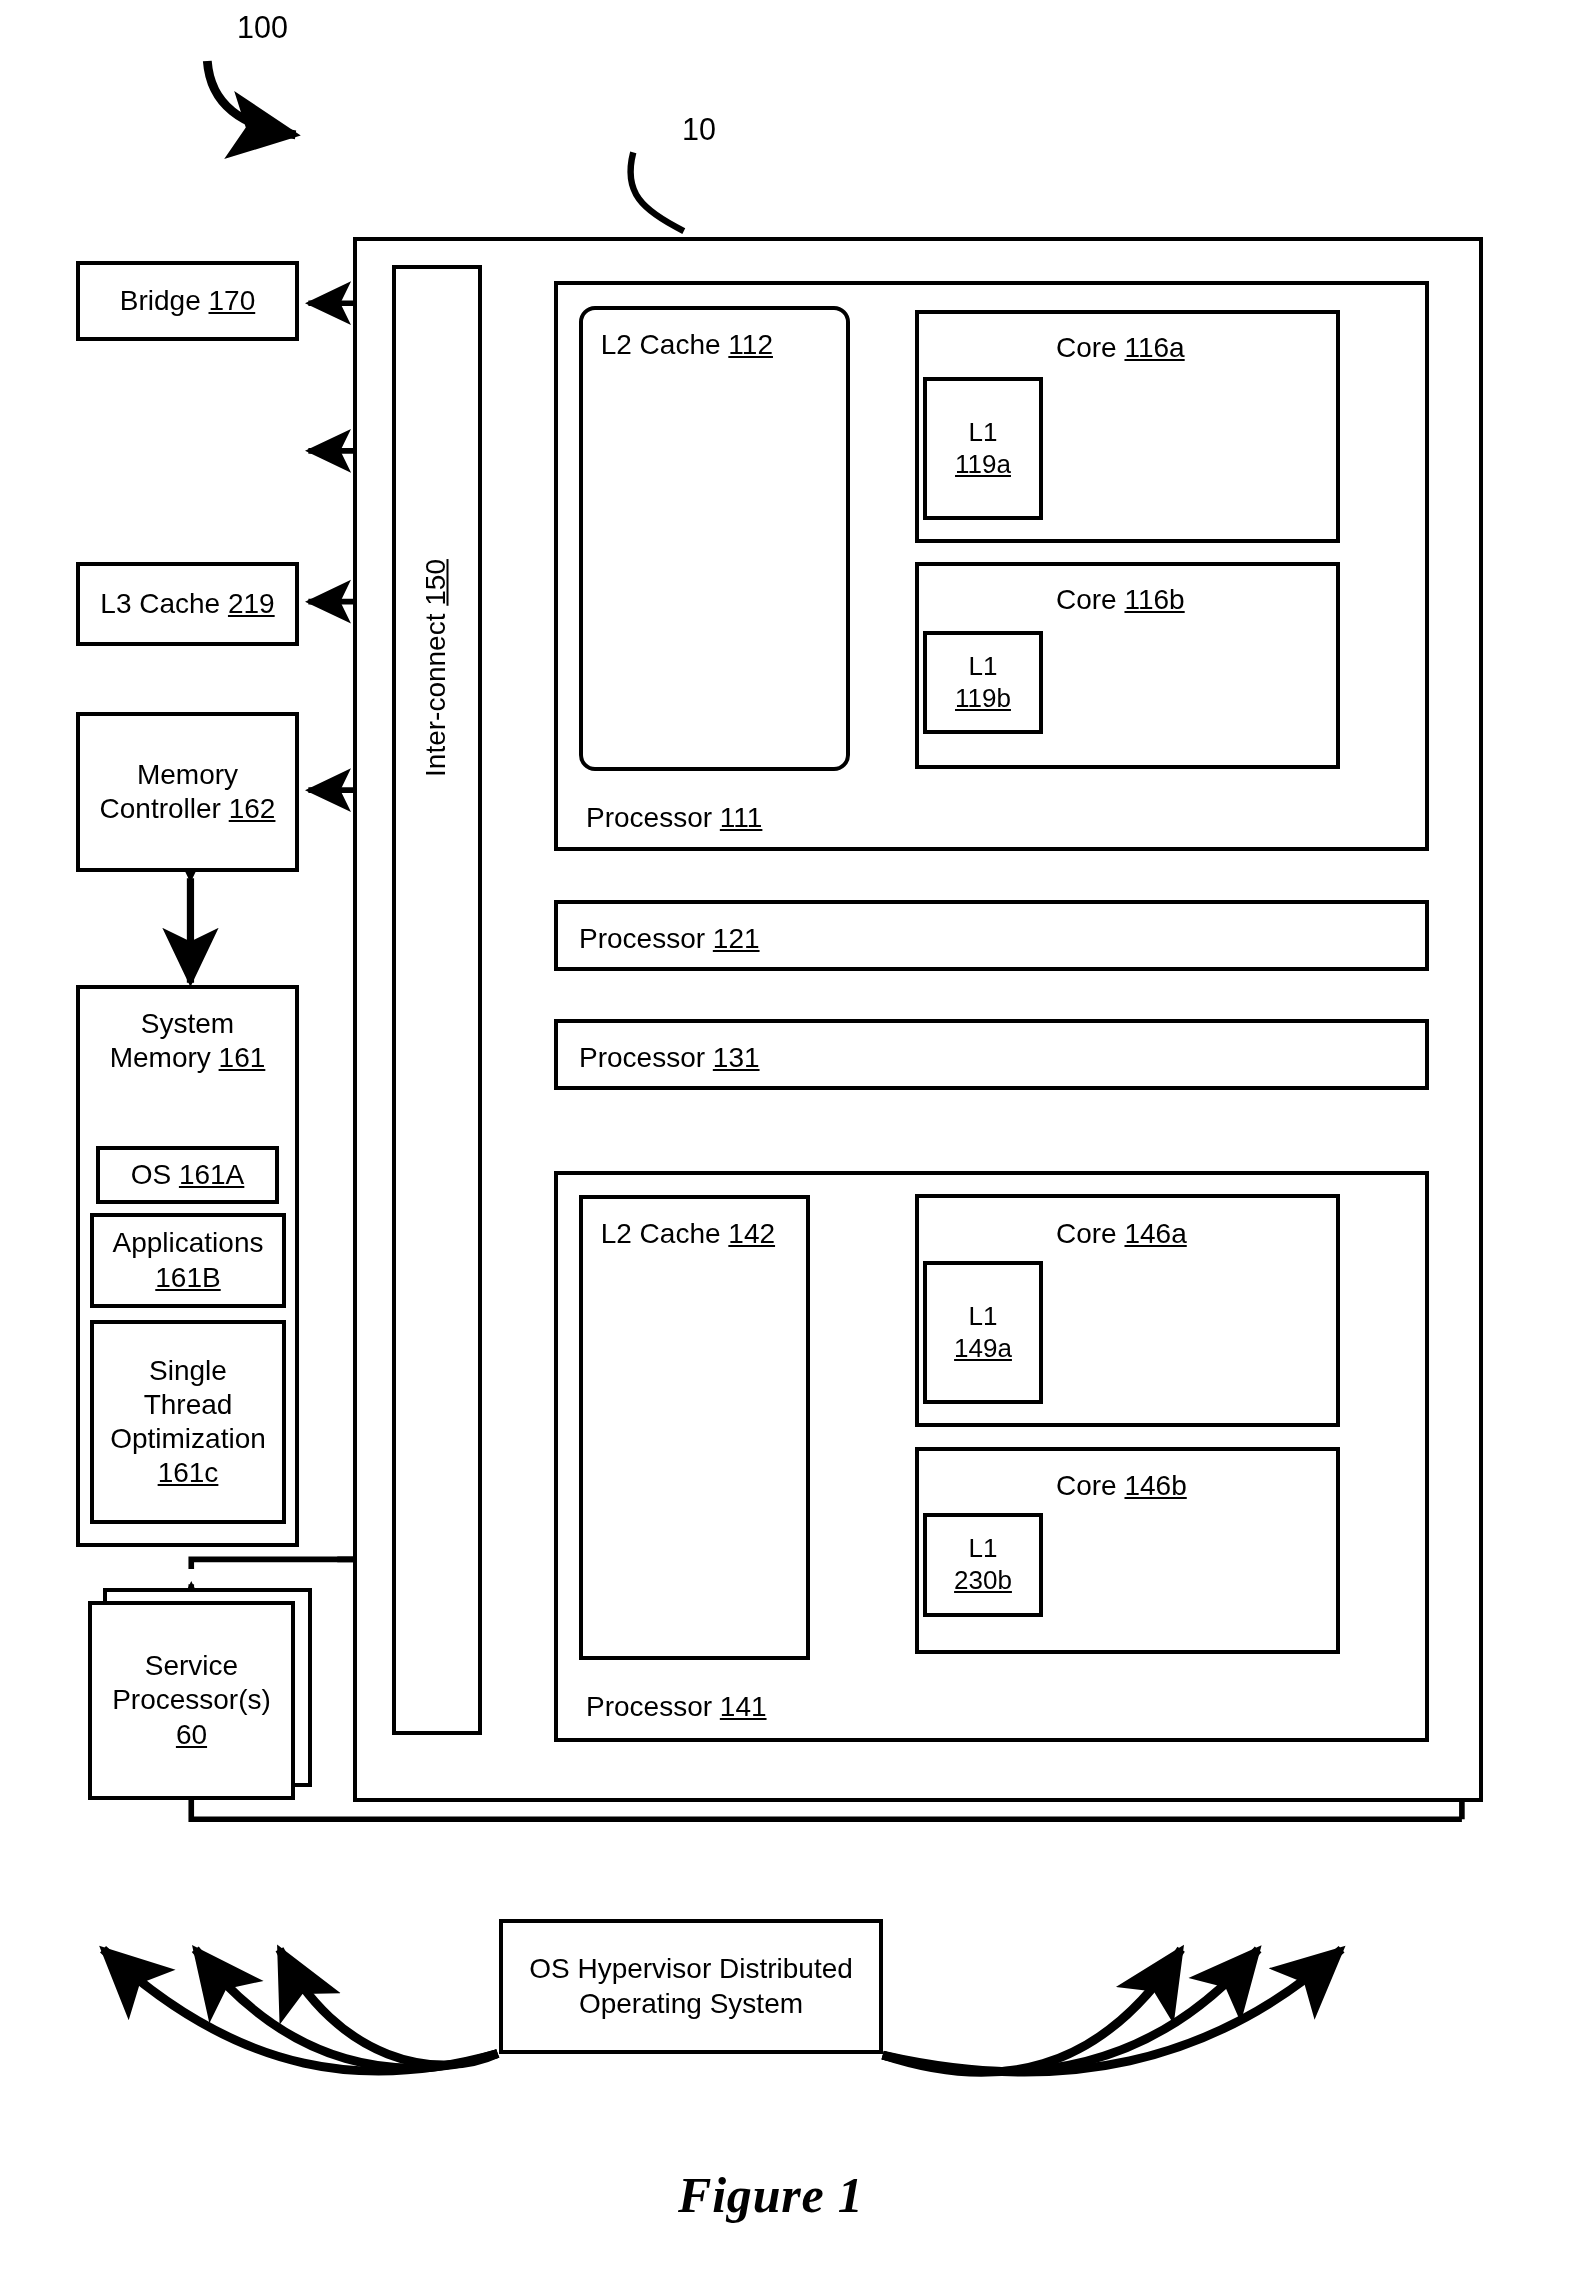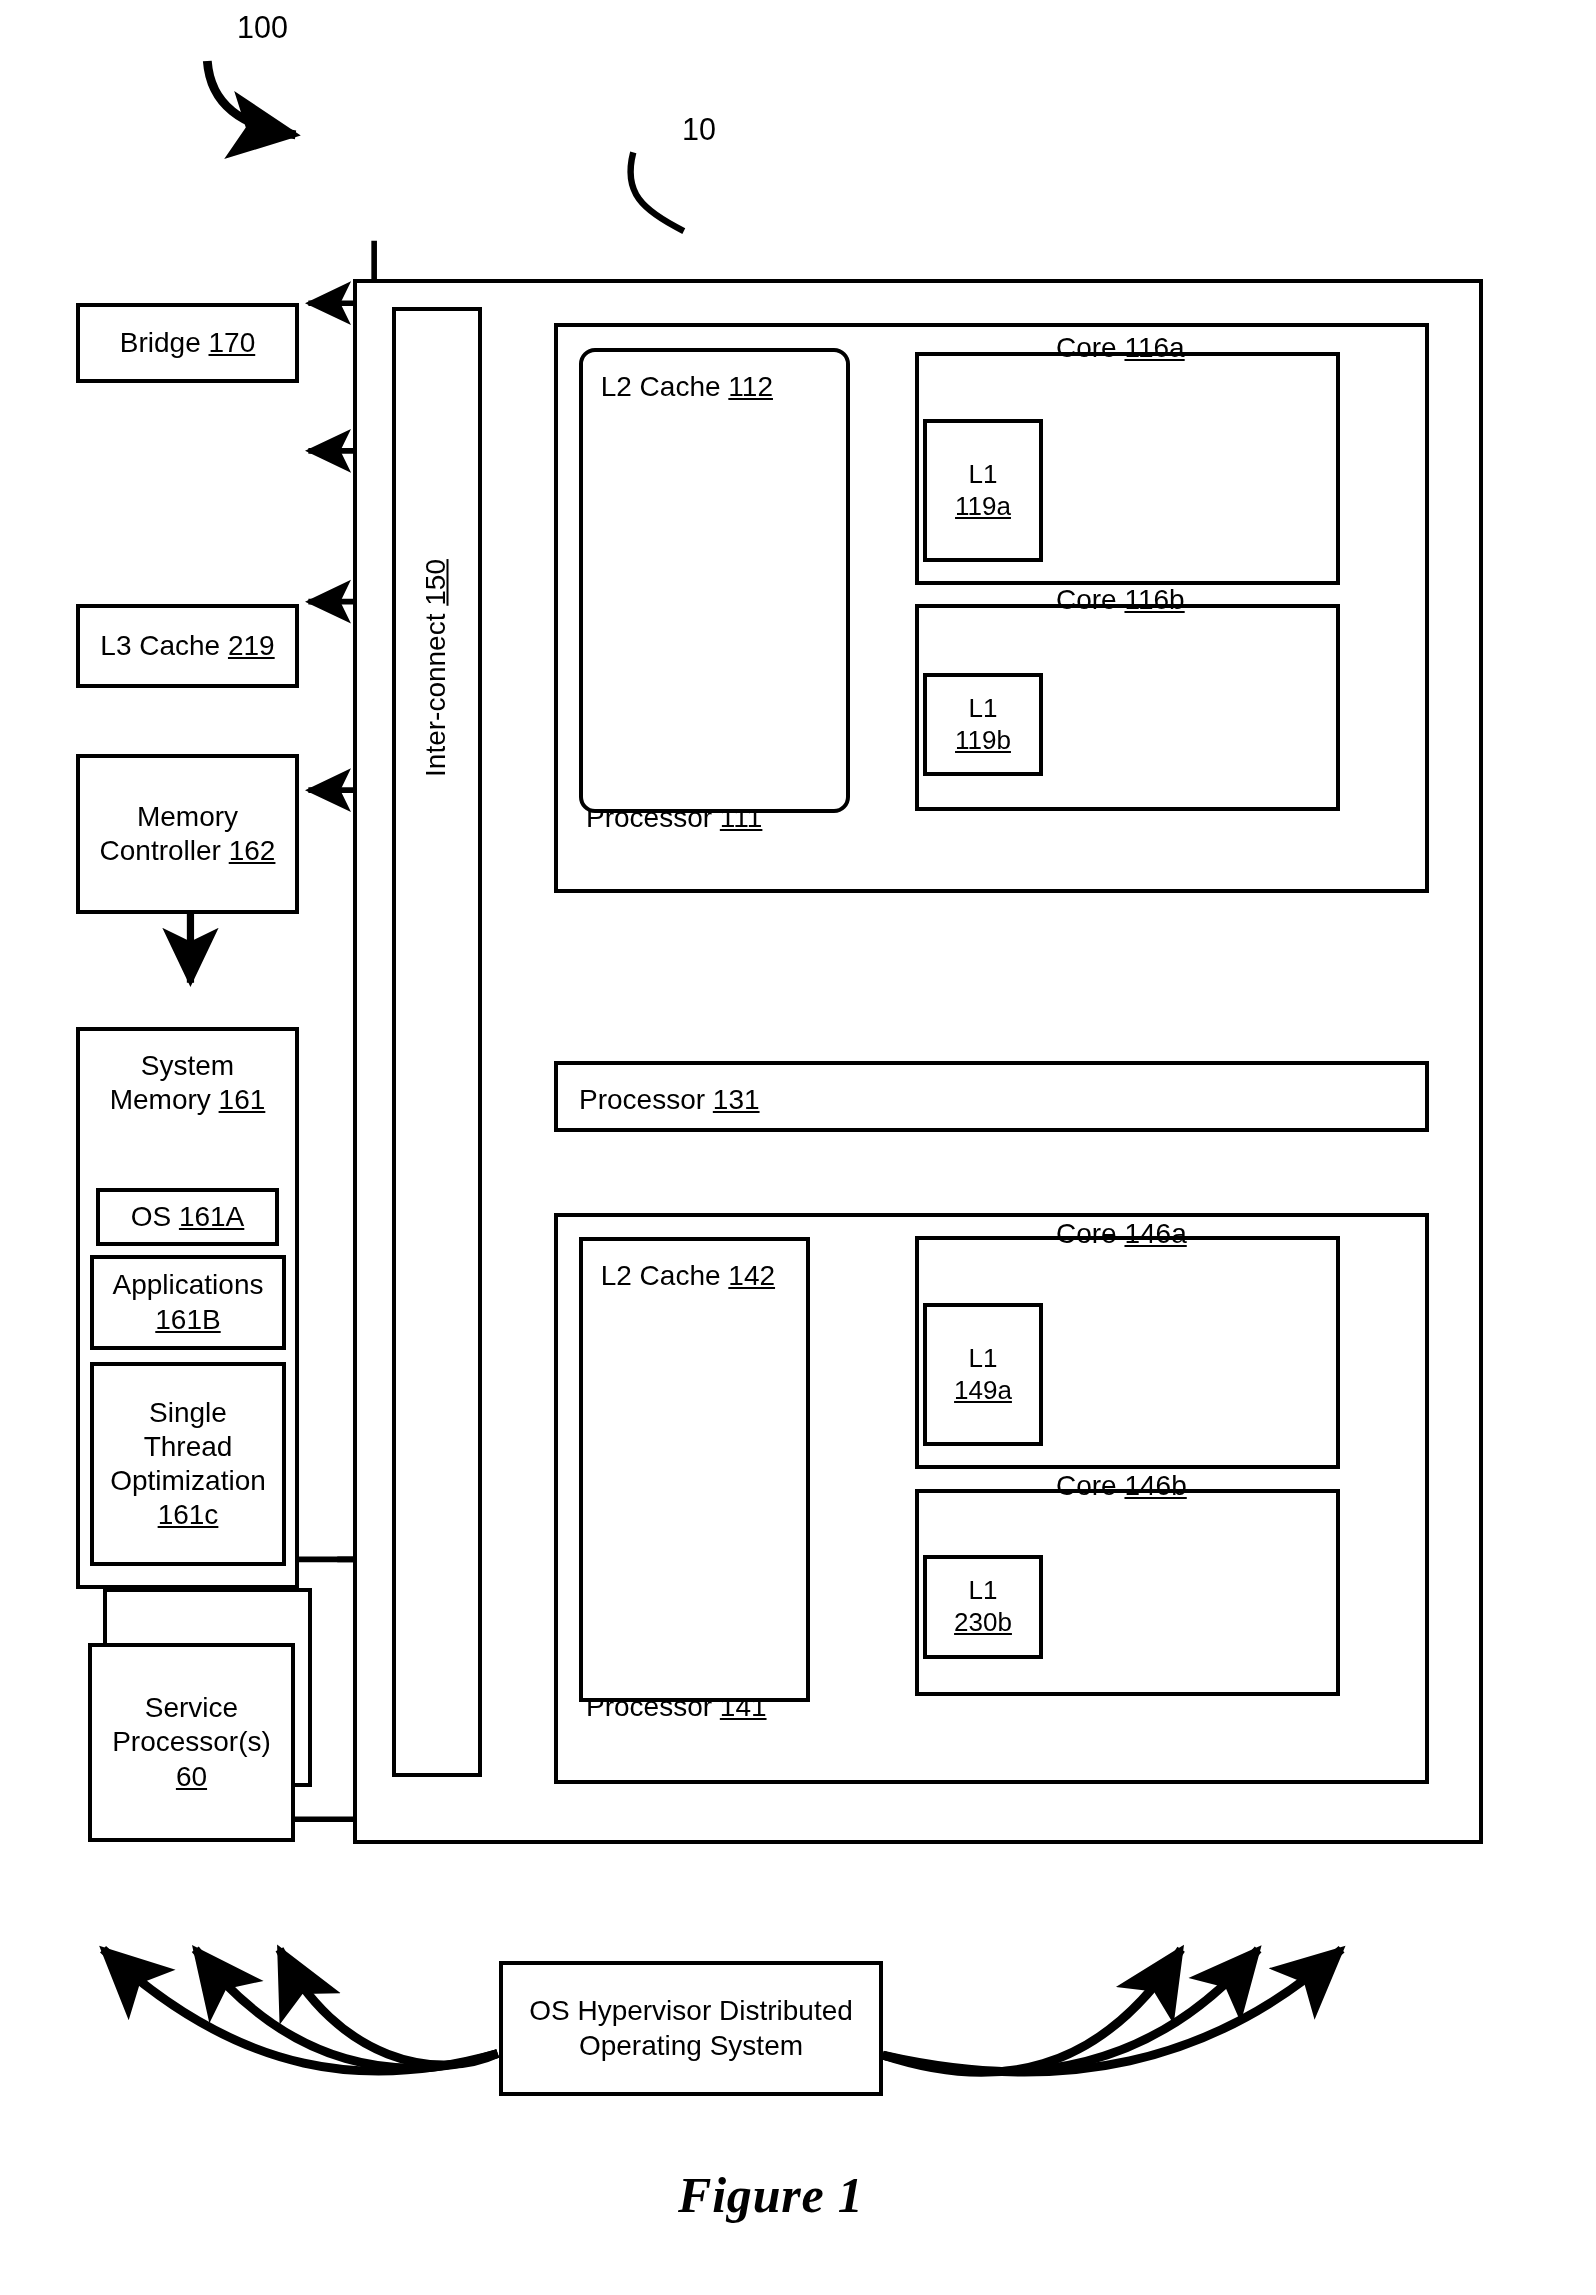--- a/index.html
+++ b/index.html
@@ -18,21 +18,20 @@
   .box{
     position:absolute;
     border:4.8px solid #000;
     background:#fff;
     box-sizing:border-box;
     display:flex;
     align-items:center;
     justify-content:center;
     text-align:center;
     line-height:1.22;
-    margin-top:42px;
   }
   .box.lbl-tl{align-items:flex-start;justify-content:flex-start;}
   .txt{display:block;}
   .u{text-decoration:underline;}
 
   .f32{font-size:26px;}
   .f35{font-size:28px;}
 
   .ref{position:absolute;font-size:30.5px;margin-left:40px;}
 
@@ -238,20 +237,25 @@
   <div class="plain-label" style="left:1056px;top:584px;">
     <span>Core </span><span class="u">116b</span>
   </div>
   <div class="box f32" style="left:923px;top:631px;width:120px;height:103px;">
     <span class="txt">
       <span>L1</span><br>
       <span class="u">119b</span>
     </span>
   </div>
 
+  <div class="box f35 lbl-tl" style="left:554px;top:900px;width:875px;height:71px;padding:17.7px 0 0 21px;">
+    <span class="txt" style="text-align:left;">
+      <span>Processor </span><span class="u">121</span>
+    </span>
+  </div>
 
   <div class="box f35 lbl-tl" style="left:554px;top:1019px;width:875px;height:71px;padding:17.7px 0 0 21px;">
     <span class="txt" style="text-align:right;">
       <span>Processor </span><span class="u">131</span>
     </span>
   </div>
 
   <div class="box" style="left:554px;top:1171px;width:875px;height:571px;"></div>
   <div class="plain-label" style="left:586px;top:1691px;">
     <span>Processor </span><span class="u">141</span>

